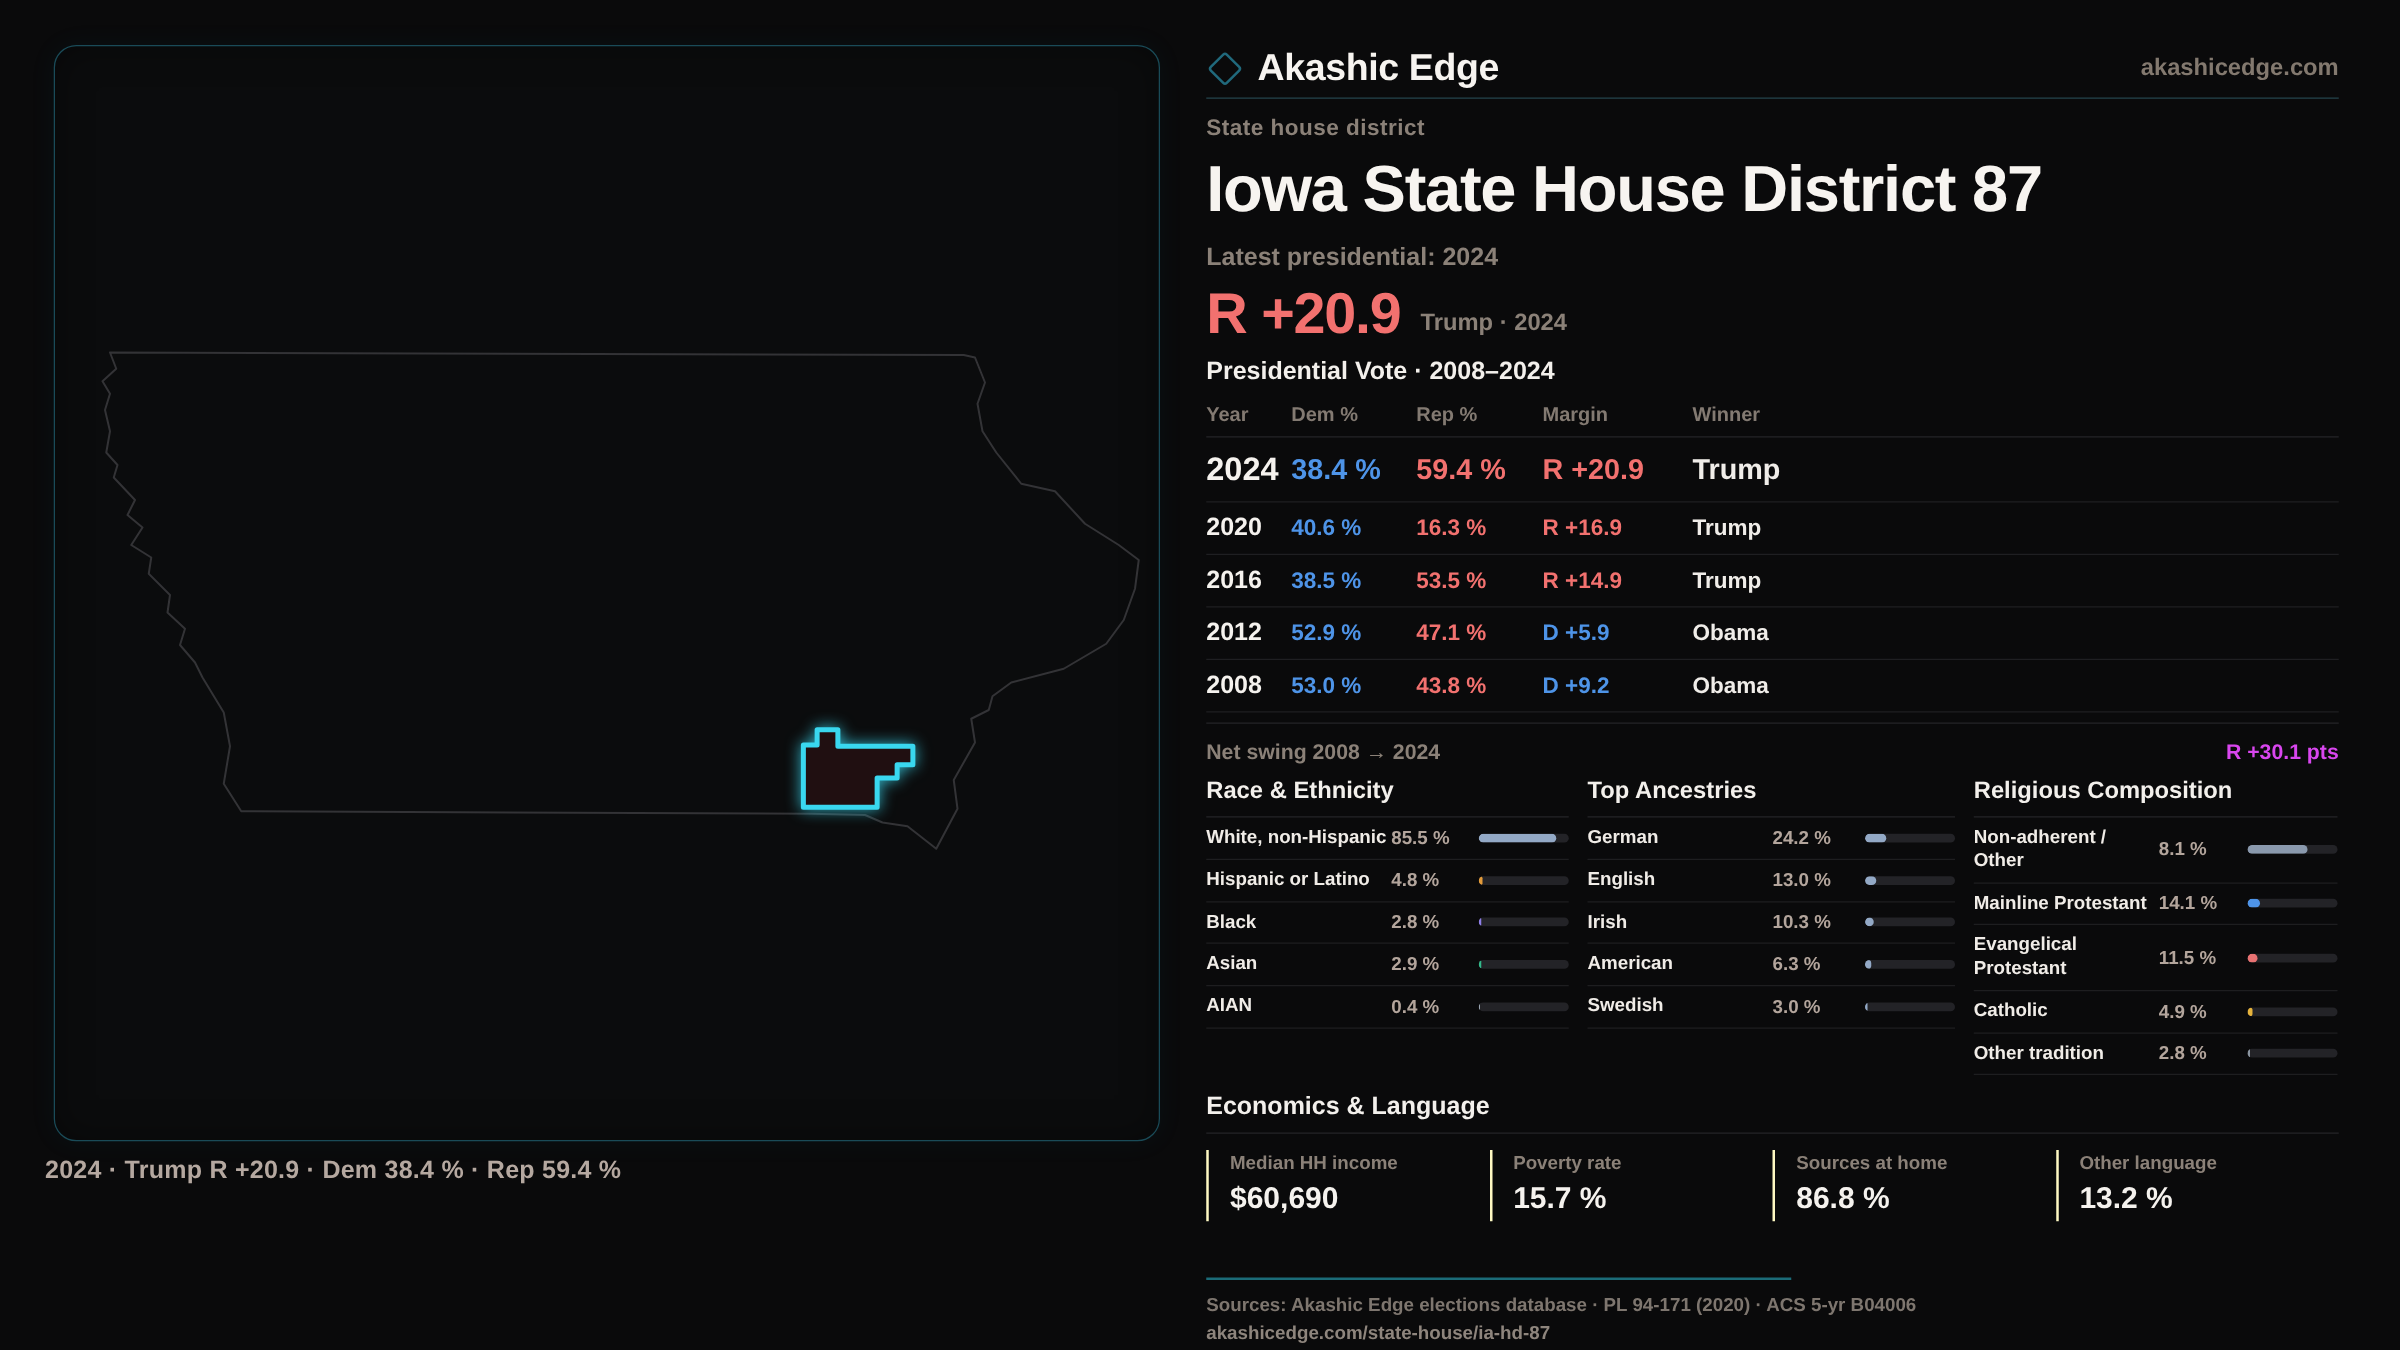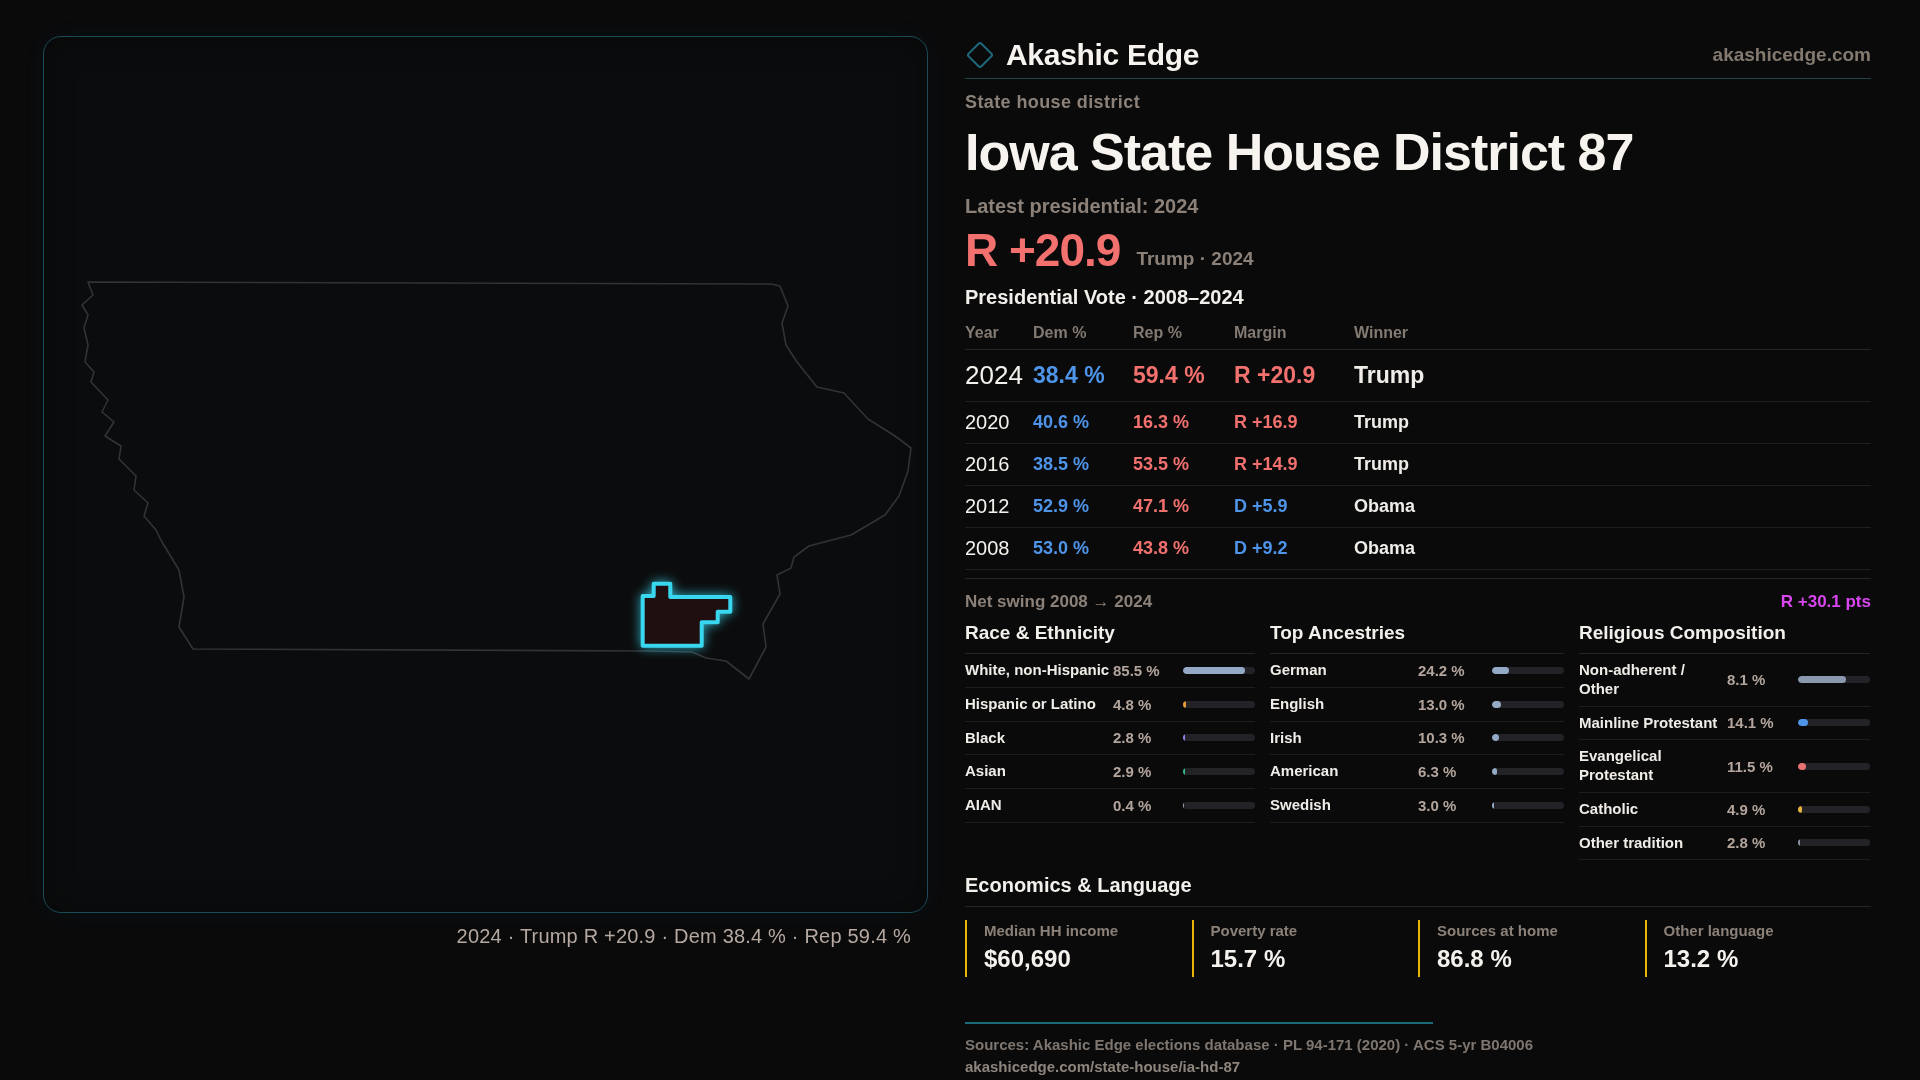--- a/index.html
+++ b/index.html
@@ -7,22 +7,22 @@
     font-family:"Liberation Sans","DejaVu Sans",sans-serif; color:#f5f2ee; }
 
   
   .map-panel { position:absolute; left:43px; top:36px; width:885px; height:877px;
     border:1px solid #1a4b58; border-radius:18px; background:#0b0c0d;
     box-shadow:0 0 22px rgba(25,140,165,0.06), inset 0 0 30px rgba(0,0,0,0.35); }
   .map-svg { position:absolute; left:27px; top:224px; width:880px; height:420px; }
   .state-outline { fill:none; stroke:#333336; stroke-width:1.6; stroke-linejoin:round; }
   .district { fill:#200f11; stroke:#39d7ef; stroke-width:4; stroke-linejoin:round;
     filter:drop-shadow(0 0 6px rgba(57,215,239,0.8)); }
-  .map-caption { position:absolute; left:26px; top:925px; width:885px; text-align:right;
-    font-size:20px; font-weight:400; color:#b5a8a0; letter-spacing:0.2px; }
+  .map-caption { position:absolute; left:36px; top:925px; width:885px; text-align:left;
+    font-size:20px; font-weight:700; color:#b5a8a0; letter-spacing:0.2px; }
 
   
   .right { position:absolute; left:965px; top:0; width:906px; }
 
   .brand-row { display:flex; align-items:center; padding-top:40px; height:70px; }
   .diamond { width:20px; height:20px; border:2.5px solid #20697c; border-radius:3px;
     transform:rotate(45deg); margin:0 16px 0 5px; flex:0 0 auto; }
   .brand-name { font-size:30px; font-weight:800; letter-spacing:-0.3px; color:#f7f4f0; }
   .brand-domain { margin-left:auto; font-size:19px; font-weight:700; color:#83796f; }
   .brand-divider { margin-top:8px; height:1px; background:#24444d; }
@@ -37,21 +37,21 @@
   .headline-context { font-size:19px; font-weight:600; color:#8b8178; margin-left:16px; padding-bottom:3px; }
 
   .table-title { margin-top:13px; font-size:20px; font-weight:800; color:#f3f0ec; }
 
   .vote-table { margin-top:15px; }
   .vrow { display:grid; grid-template-columns:68px 100px 101px 120px 1fr; align-items:center; }
   .vhead { padding-bottom:7px; border-bottom:1px solid #242428; }
   .vhead span { font-size:16px; font-weight:600; color:#837a72; }
   .vote-row { height:42px; border-bottom:1px solid #1f1f22; }
   .vote-row.featured { height:52px; }
-  .v-year { font-size:20px; font-weight:400; color:#f5f2ee; }
+  .v-year { font-size:20px; font-weight:700; color:#f5f2ee; }
   .v-dem { font-size:18px; font-weight:700; color:#4e94e8; }
   .v-rep { font-size:18px; font-weight:700; color:#f2716f; }
   .v-margin { font-size:18px; font-weight:800; }
   .v-margin.R { color:#f2716f; } .v-margin.D { color:#4e94e8; }
   .v-winner { font-size:18px; font-weight:700; color:#f0ede9; }
   .featured .v-year { font-size:26px; }
   .featured .v-dem,.featured .v-rep,.featured .v-margin { font-size:23px; }
   .featured .v-winner { font-size:23px; font-weight:800; }
 
   .net-swing { margin-top:8px; border-top:1px solid #242428; padding-top:13px;
@@ -64,21 +64,21 @@
   .demo-row { display:grid; grid-template-columns:148px 1fr 72px; align-items:center;
     padding:7px 0; border-bottom:1px solid #1e1e20; min-height:33px; }
   .demo-label { font-size:15px; font-weight:700; line-height:1.25; color:#f0ece7; }
   .demo-value { font-size:15px; font-weight:600; color:#b3a59c; }
   .bar-track { width:72px; height:7px; border-radius:4px; background:#232327; overflow:hidden; }
   .bar-fill { height:7px; border-radius:4px; }
 
   .econ-title { margin-top:14px; font-size:20px; font-weight:800; color:#f3f0ec; }
   .econ-divider { margin-top:9px; height:1px; background:#242428; }
   .econ-grid { margin-top:13px; display:grid; grid-template-columns:repeat(4,1fr); }
-  .stat { border-left:2px solid #eab308; padding:2px 0 4px 17px; }
+  .stat { border-left:2px solid #fef9c3; padding:2px 0 4px 17px; }
   .stat-label { font-size:15px; font-weight:600; color:#8b8178; }
   .stat-value { margin-top:6px; font-size:24px; font-weight:800; color:#f5f2ee; }
 
   .footer-divider { margin-top:45px; width:468px; height:2px; background:#1b6b78; }
   .sources { margin-top:12px; font-size:15px; font-weight:600; color:#7e766f; }
   .site-url { margin-top:5px; font-size:15px; font-weight:800; color:#8e857d; }
 </style>
 </head>
 <body>
 

